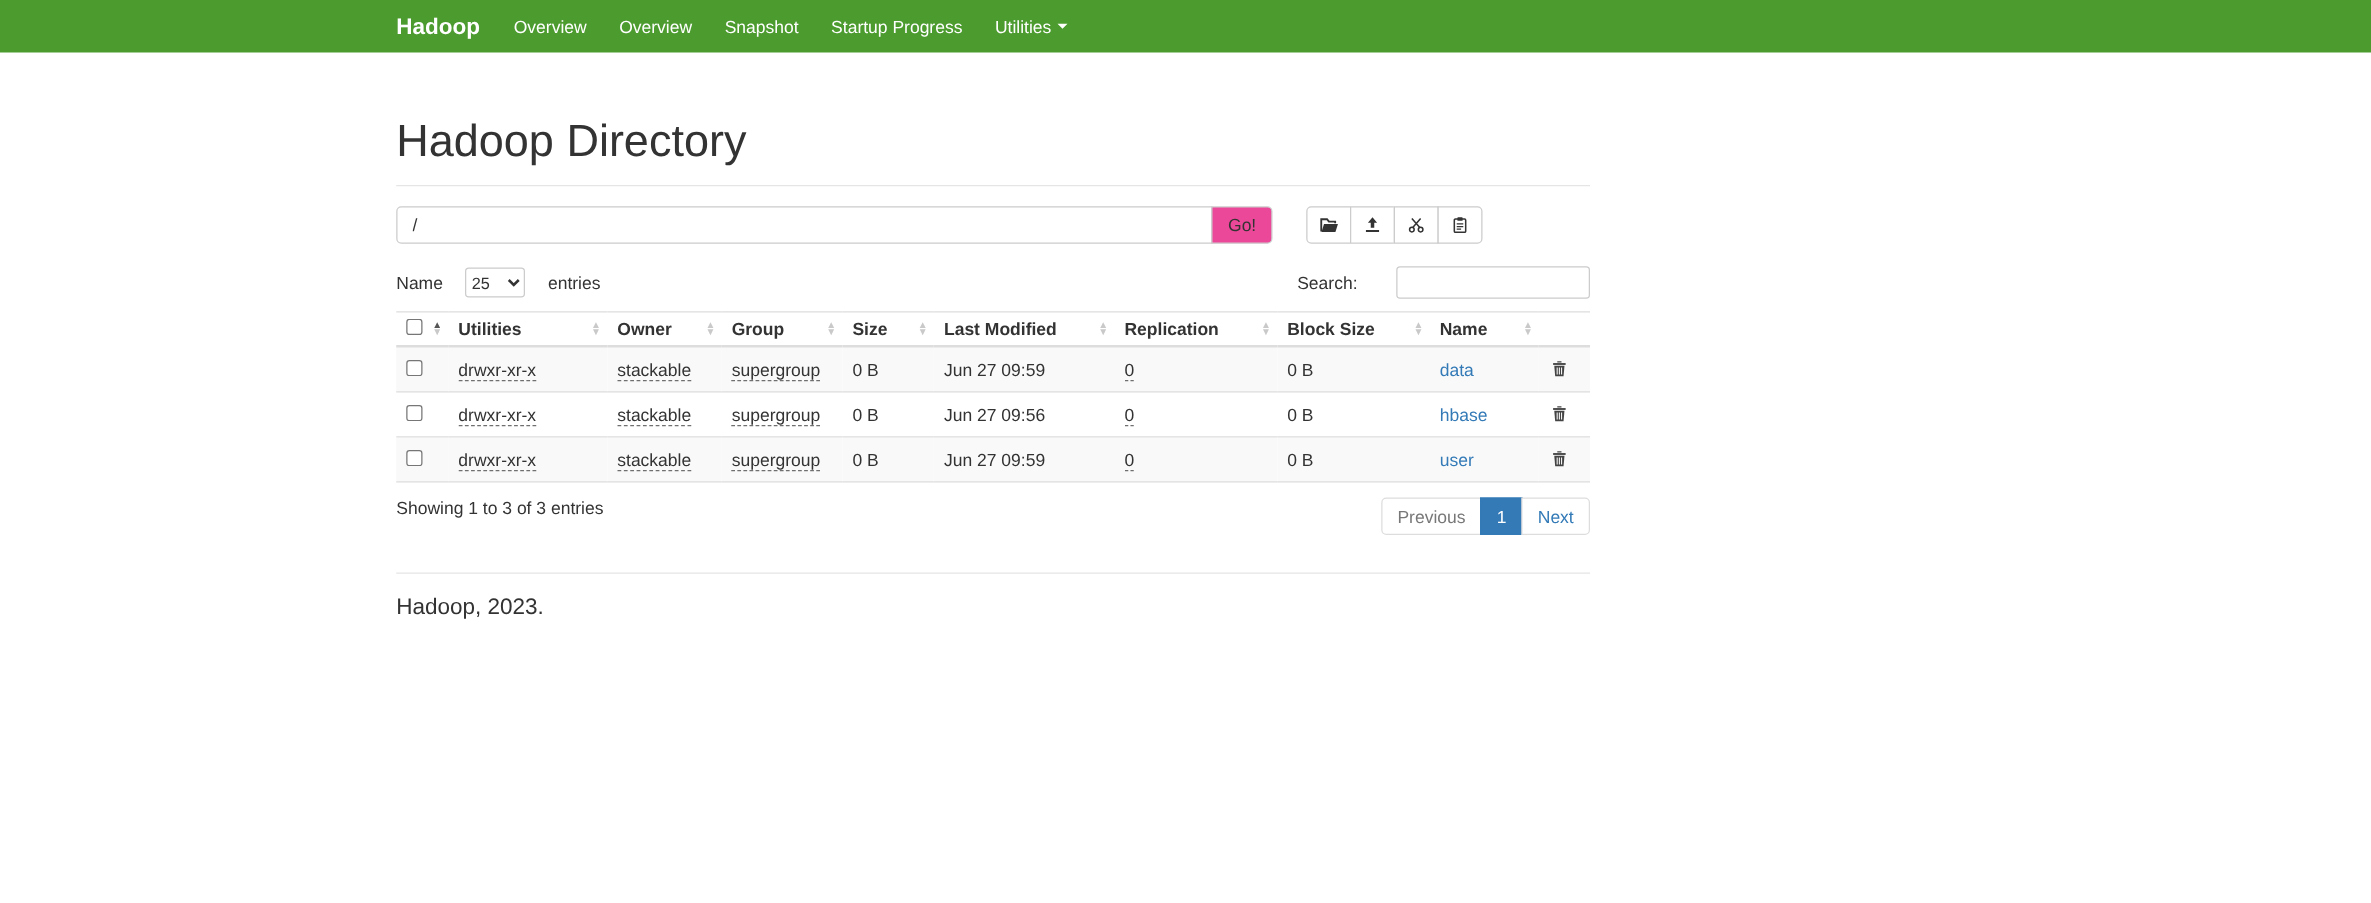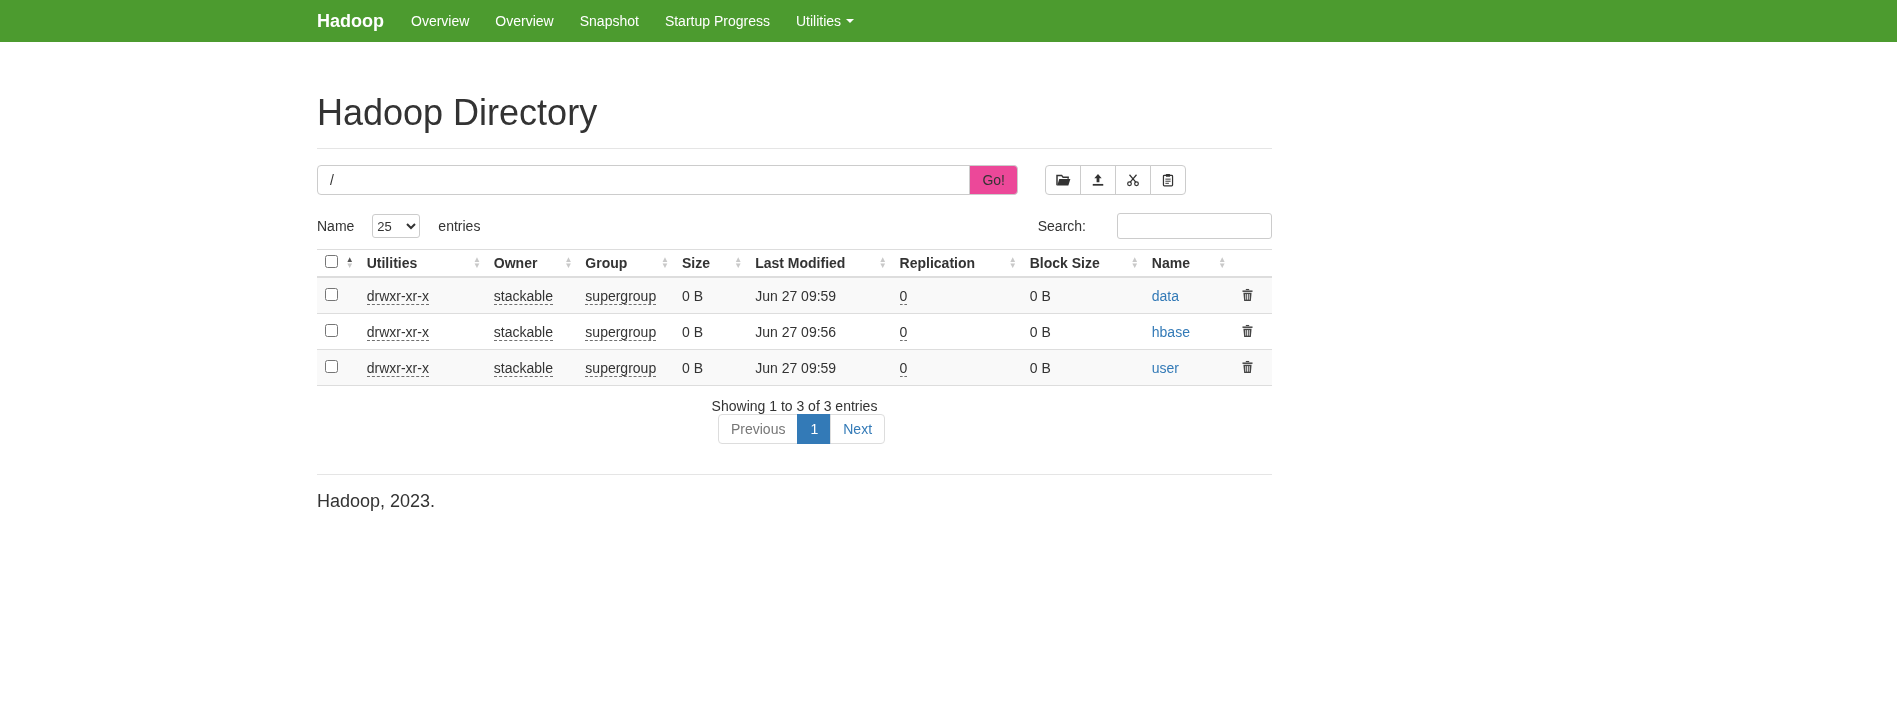--- a/index.html
+++ b/index.html
@@ -110,23 +110,22 @@
   .sort::before { content: "▲"; font-size: 8px; color: #c9c9c9; display: block; }
   .sort::after  { content: "▼"; font-size: 8px; color: #c9c9c9; display: block; }
   .sort.asc::before { color: #555; }
   .editable { border-bottom: 1px dashed #6f6f6f; cursor: pointer; }
   .name-link { color: #337ab7; text-decoration: none; cursor: pointer; }
   .trash-btn { background: none; border: none; cursor: pointer; padding: 2px; }
   input[type="checkbox"] { margin: 0; cursor: pointer; }
 
   
   .table-footer {
-    display: flex; justify-content: space-between; align-items: center;
+    display: flex; justify-content: space-between; 
     margin-top: 12px;
-    flex-direction: column;
   }
   .pagination { display: flex; list-style: none; margin: 0; padding: 0; }
   .pagination li {
     border: 1px solid #ddd; background: #fff; color: #337ab7;
     padding: 6px 12px; margin-left: -1px; cursor: pointer; font-size: 14px;
   }
   .pagination li:first-child { border-radius: 4px 0 0 4px; margin-left: 14px; }
   .pagination li:last-child { border-radius: 0 4px 4px 0; }
   .pagination li.disabled { color: #777; cursor: default; }
   .pagination li.active { background: #337ab7; border-color: #337ab7; color: #fff; }

